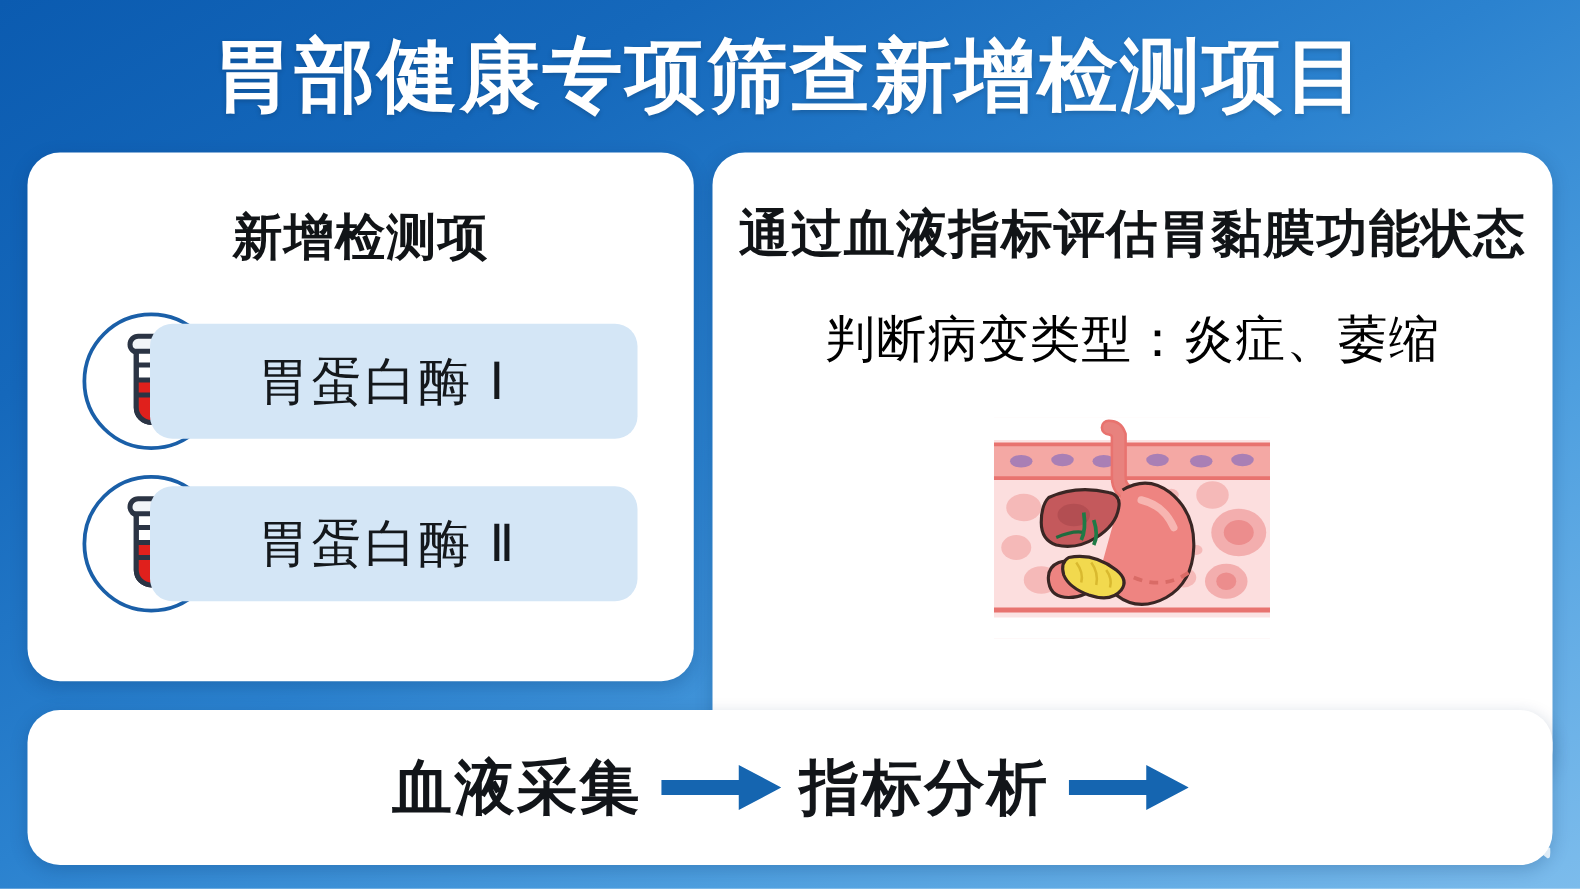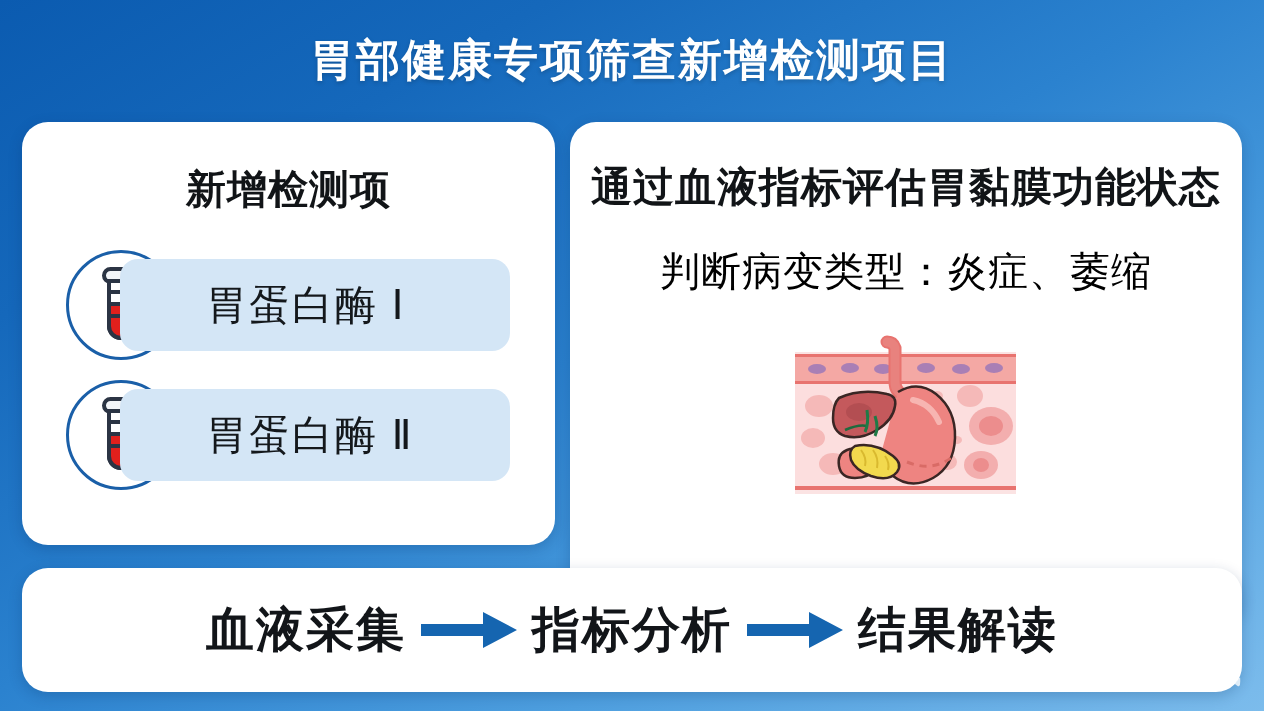--- a/index.html
+++ b/index.html
@@ -26,21 +26,21 @@
     left: 0;
     top: 10px;
     width: 1264px;
     height: 100px;
     display: flex;
     align-items: center;
     justify-content: center;
   }
   .title-text {
     color: #ffffff;
-    font-size: 44px;
+    font-size: 64px;
     font-weight: bold;
     letter-spacing: 2px;
     line-height: 1;
     white-space: nowrap;
     text-shadow: 0 2px 4px rgba(0,0,0,0.18);
   }
   
   .card {
     position: absolute;
     background: #ffffff;
@@ -303,19 +303,18 @@
   <div class="card" id="card-flow">
     <div class="flow-inner">
       <div class="flow-step">血液采集</div>
       <svg class="flow-arrow" viewBox="0 0 96 40">
         <path d="M0 14 H62 V2 L96 20 L62 38 V26 H0 Z" fill="#1565b0"></path>
       </svg>
       <div class="flow-step">指标分析</div>
       <svg class="flow-arrow" viewBox="0 0 96 40">
         <path d="M0 14 H62 V2 L96 20 L62 38 V26 H0 Z" fill="#1565b0"></path>
       </svg>
-      <div class="flow-step">结果解读</div>
     </div>
   </div>
 
   <div class="watermark">豆包AI生成</div>
 
 </div>
 
 </body></html>

